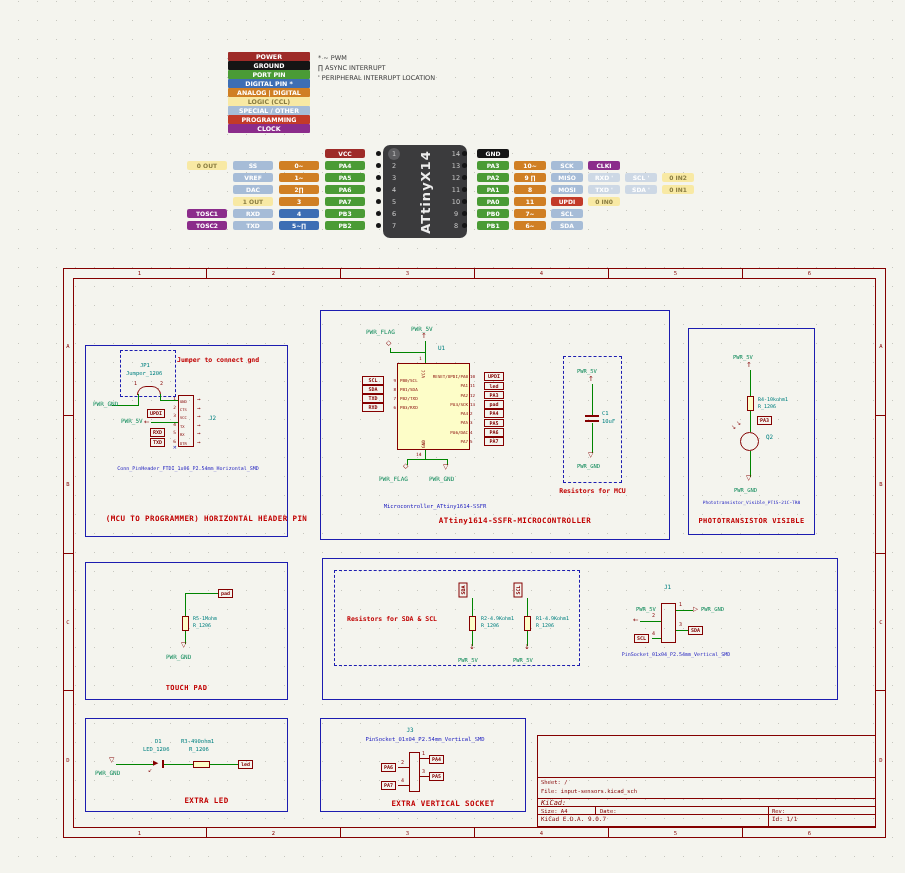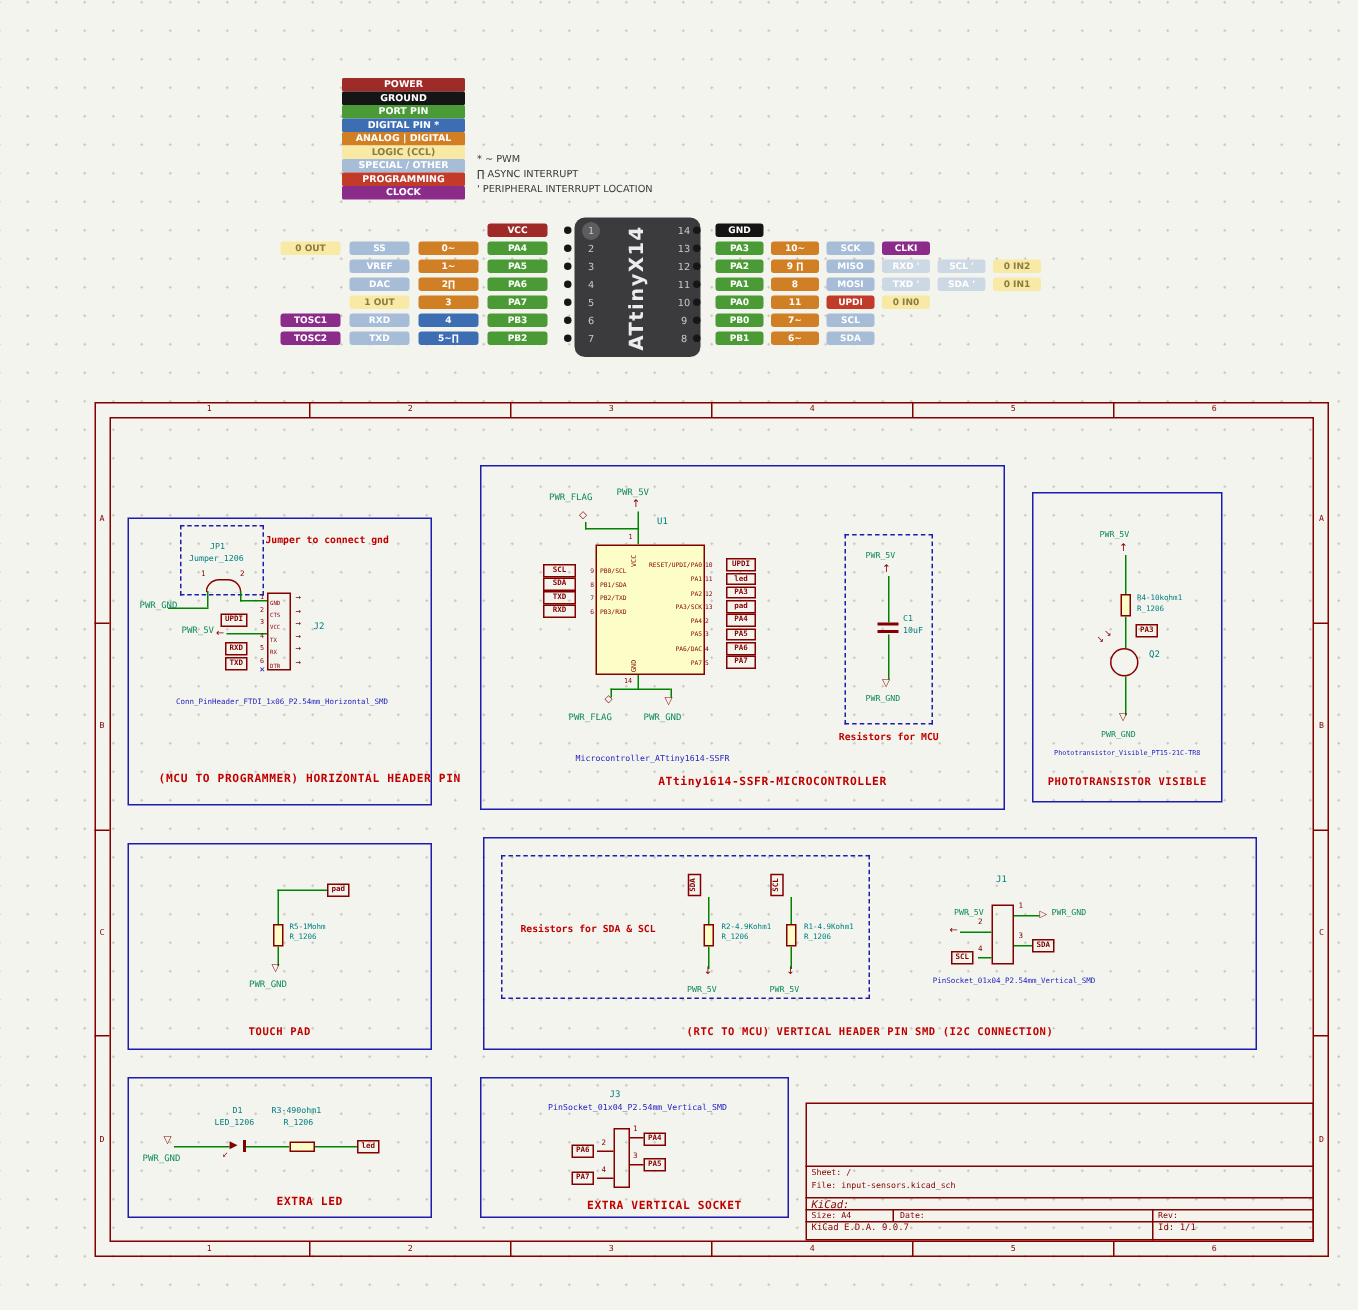--- a/index.html
+++ b/index.html
@@ -93,21 +93,21 @@
       <span class="ptag pwr">POWER</span>
       <span class="ptag gnd">GROUND</span>
       <span class="ptag port">PORT PIN</span>
       <span class="ptag dig">DIGITAL PIN *</span>
       <span class="ptag ana">ANALOG | DIGITAL</span>
       <span class="ptag logic">LOGIC (CCL)</span>
       <span class="ptag spec">SPECIAL / OTHER</span>
       <span class="ptag prog">PROGRAMMING</span>
       <span class="ptag clk">CLOCK</span>
     </div>
-  <div class="lnotes" style="left:318px;top:53px;margin-top:48px;">
+  <div class="lnotes" style="left:318px;top:53px;">
     <div>* ~  PWM</div>
     <div>∏  ASYNC INTERRUPT</div>
     <div>'  PERIPHERAL INTERRUPT LOCATION</div>
   </div>
 
   <div class="prows prows-l" style="left:140px;top:147px;width:241px;">
     <div class="prow">
         <span class="ptag pwr">VCC</span>
       </div>
     <div class="prow">
@@ -454,21 +454,20 @@
   <span class="t grn f55" style="left:636px;top:606px;">PWR_5V</span>
   <span class="sym f65" style="left:633px;top:617px;">←</span>
   <div class="wire hw" style="left:640px;top:621px;width:21px;"></div>
   <span class="t red f5" style="left:679px;top:622px;">3</span>
   <div class="wire hw" style="left:676px;top:630px;width:12px;"></div>
   <span class="glabel" style="left:688px;top:626px;">SDA</span>
   <span class="t red f5" style="left:652px;top:631px;">4</span>
   <div class="wire hw" style="left:652px;top:638px;width:9px;"></div>
   <span class="glabel" style="left:634px;top:634px;">SCL</span>
   <span class="t blue f5 ctr" style="left:600px;top:652px;width:152px;">PinSocket_01x04_P2.54mm_Vertical_SMD</span>
-  <span class="title f7 ctr" style="left:322px;top:684px;width:516px;">(RTC TO MCU) VERTICAL HEADER PIN SMD (I2C CONNECTION)</span>
 
   <div class="box-b" style="left:85px;top:718px;width:203px;height:94px;"></div>
   <span class="t teal f55" style="left:155px;top:738px;">D1</span>
   <span class="t teal f55" style="left:143px;top:746px;">LED_1206</span>
   <span class="t teal f55" style="left:181px;top:738px;">R3-490ohm1</span>
   <span class="t teal f55" style="left:189px;top:746px;">R_1206</span>
   <span class="sym f7" style="left:109px;top:757px;">▽</span>
   <span class="t grn f6" style="left:95px;top:770px;">PWR_GND</span>
   <div class="wire hw" style="left:116px;top:764px;width:37px;"></div>
   <span class="sym" style="left:153px;top:760px;font-size:7px;">▶</span>

